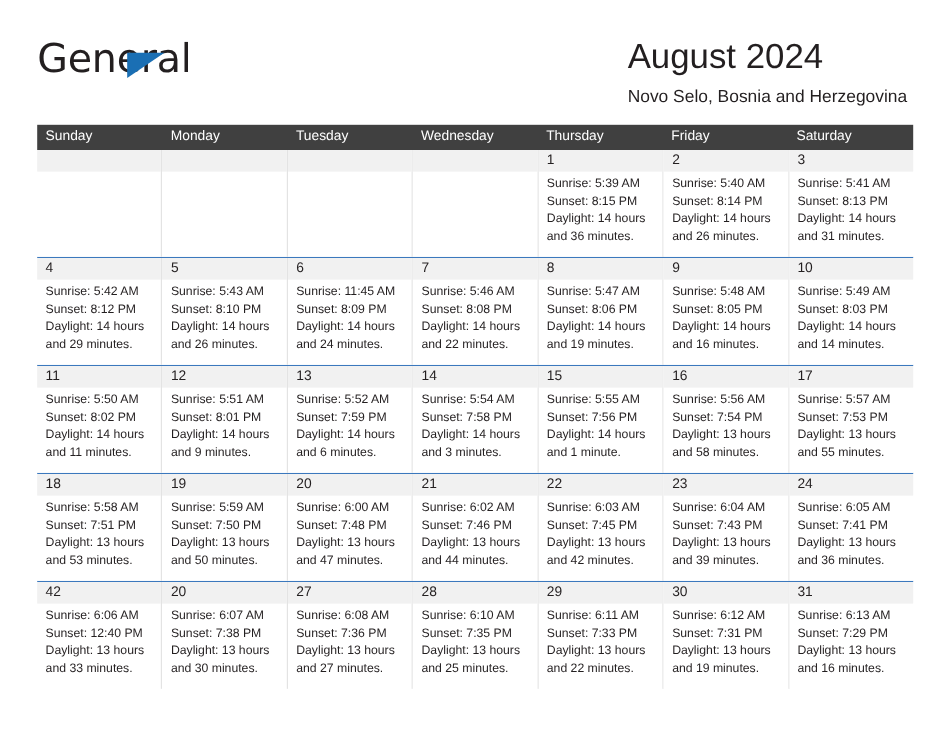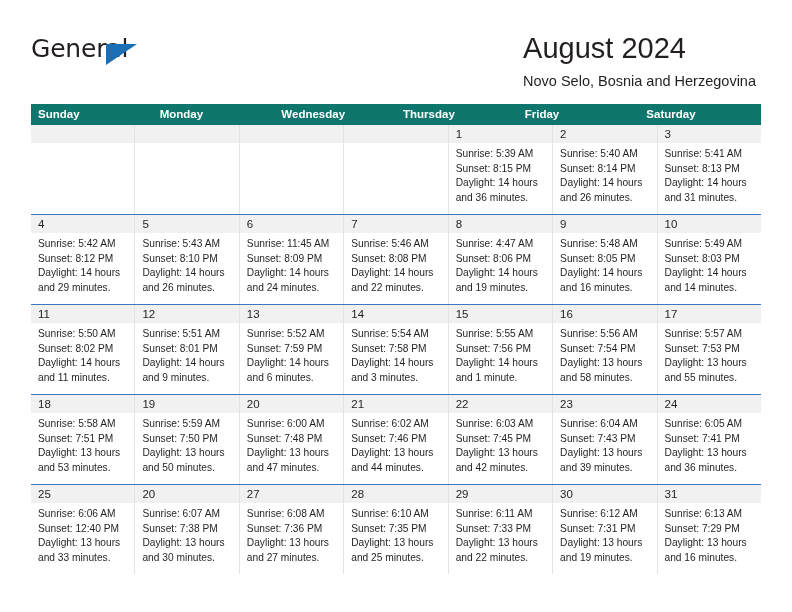--- a/index.html
+++ b/index.html
@@ -34,21 +34,21 @@
     left: 31px;
     top: 36px;
     width: 220px;
     height: 50px;
     user-select: none;
   }
   .logo-general {
     position: absolute;
     left: 0;
     top: 0;
-    font-size: 25px;
+    font-size: 33px;
     letter-spacing: -0.2px;
     color: #231f20;
     font-family: "DejaVu Sans", sans-serif;
     font-weight: 400;
     line-height: 25px;
   }
   .logo-tri {
     position: absolute;
     left: 75px;
     top: 8px;
@@ -94,23 +94,22 @@
   
   .calendar {
     position: absolute;
     left: 31px;
     top: 104px;
     width: 730px;
   }
   .dow-row {
     display: flex;
     width: 100%;
-    background: #0f766e;
+    background: #404040;
     height: 21px;
-    font-weight: bold;
   }
   .dow {
     flex: 1 1 0;
     color: #ffffff;
     font-size: 11.5px;
     line-height: 21px;
     padding-left: 7px;
     box-sizing: border-box;
     white-space: nowrap;
   }
@@ -176,20 +175,21 @@
       <div class="cal-title">August 2024</div>
       <div class="cal-subtitle">Novo Selo, Bosnia and Herzegovina</div>
     </div>
 
   </div>
 
   <div class="calendar">
     <div class="dow-row" id="dow-row">
         <div class="dow">Sunday</div>
         <div class="dow">Monday</div>
+        <div class="dow">Tuesday</div>
         <div class="dow">Wednesday</div>
         <div class="dow">Thursday</div>
         <div class="dow">Friday</div>
         <div class="dow">Saturday</div>
       </div>
     <div id="weeks-container">
         <div class="week first">
           <div class="day empty">
             <div class="daynum"></div>
             <div class="lines">
@@ -287,21 +287,21 @@
             <div class="lines">
               <div>Sunrise: 5:46 AM</div>
               <div>Sunset: 8:08 PM</div>
               <div>Daylight: 14 hours</div>
               <div>and 22 minutes.</div>
             </div>
           </div>
           <div class="day">
             <div class="daynum">8</div>
             <div class="lines">
-              <div>Sunrise: 4:47 AM</div>
+              <div>Sunrise: 5:47 AM</div>
               <div>Sunset: 8:06 PM</div>
               <div>Daylight: 14 hours</div>
               <div>and 19 minutes.</div>
             </div>
           </div>
           <div class="day">
             <div class="daynum">9</div>
             <div class="lines">
               <div>Sunrise: 5:48 AM</div>
               <div>Sunset: 8:05 PM</div>
@@ -444,21 +444,21 @@
             <div class="lines">
               <div>Sunrise: 6:05 AM</div>
               <div>Sunset: 7:41 PM</div>
               <div>Daylight: 13 hours</div>
               <div>and 36 minutes.</div>
             </div>
           </div>
         </div>
         <div class="week">
           <div class="day">
-            <div class="daynum">25</div>
+            <div class="daynum">42</div>
             <div class="lines">
               <div>Sunrise: 6:06 AM</div>
               <div>Sunset: 12:40 PM</div>
               <div>Daylight: 13 hours</div>
               <div>and 33 minutes.</div>
             </div>
           </div>
           <div class="day">
             <div class="daynum">20</div>
             <div class="lines">

